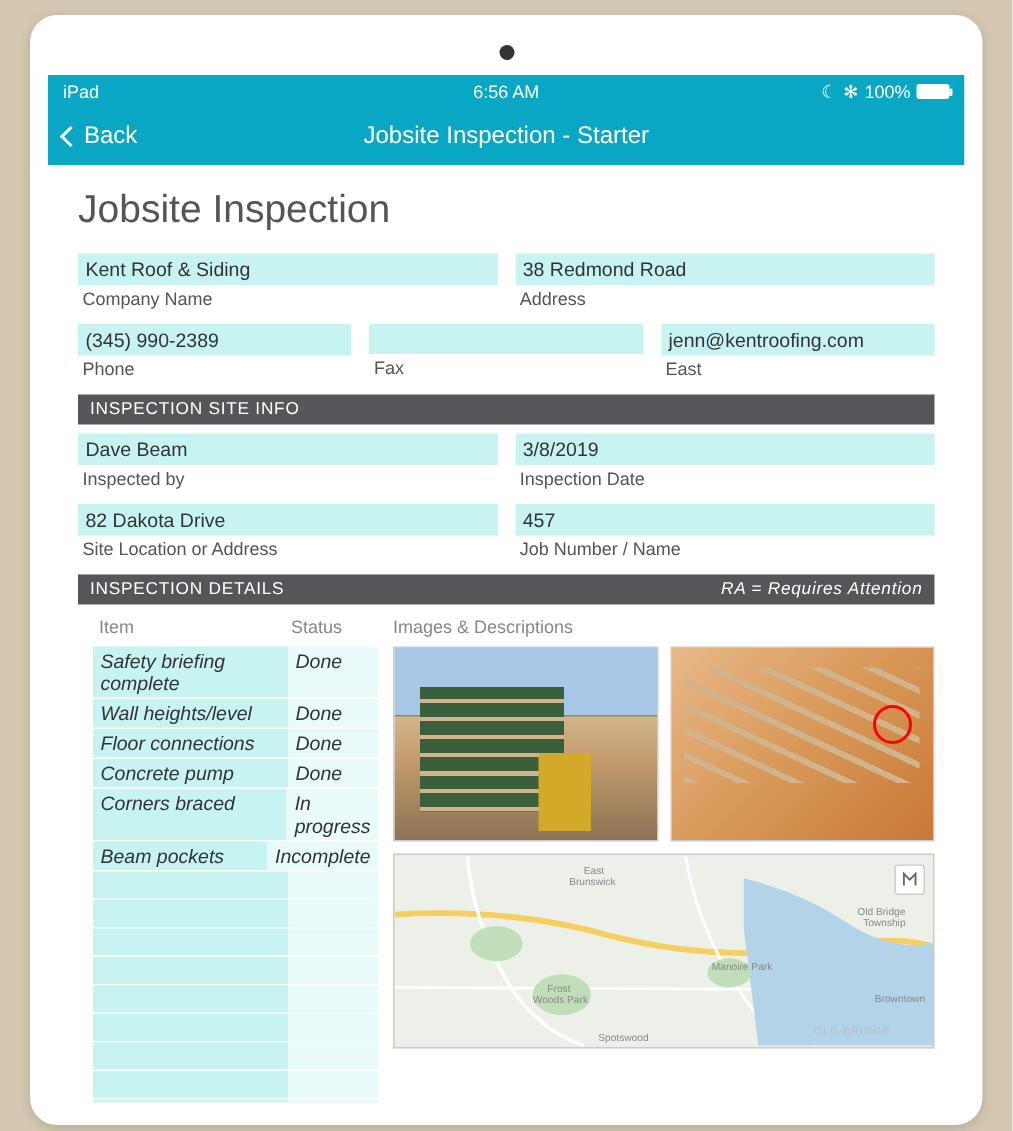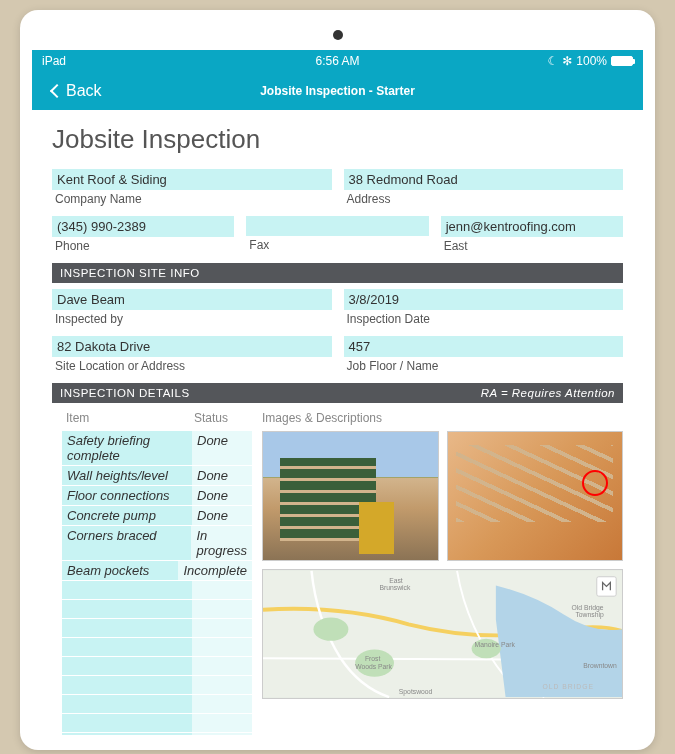--- a/index.html
+++ b/index.html
@@ -6,24 +6,24 @@
     body { font-family: -apple-system, BlinkMacSystemFont, "Helvetica Neue", Arial, sans-serif; background: #d4c8b0; width: 675px; height: 754px; overflow: hidden; }
     .device-frame { background: #fff; border-radius: 18px; margin: 10px 20px; height: 740px; padding: 18px 12px 0 12px; position: relative; box-shadow: 0 2px 8px rgba(0,0,0,0.15); }
     .camera { width: 10px; height: 10px; background: #333; border-radius: 50%; position: absolute; top: 20px; left: 50%; transform: translateX(-50%); }
     .screen { margin-top: 22px; height: 690px; overflow: hidden; background: #fff; }
     .status-bar { height: 22px; background: #0aa7c4; display: flex; align-items: center; padding: 0 10px; color: #fff; font-size: 12px; justify-content: space-between; }
     .status-left { flex: 1; text-align: left; }
     .status-center { flex: 1; text-align: center; }
     .status-right { flex: 1; text-align: right; display: flex; justify-content: flex-end; align-items: center; gap: 4px; }
     .battery-icon { display: inline-block; width: 22px; height: 10px; border: 1px solid #fff; border-radius: 2px; position: relative; background: #fff; }
     .battery-icon::after { content: ''; position: absolute; right: -3px; top: 2px; width: 2px; height: 5px; background: #fff; border-radius: 0 1px 1px 0; }
-    .nav-bar { height: 38px; background: #0aa7c4; display: flex; align-items: center; padding: 0 20px; color: #fff; position: relative; }
+    .nav-bar { height: 38px; background: #0aa7c4; display: flex; align-items: center; padding: 0 10px; color: #fff; position: relative; }
     .back-btn { display: flex; align-items: center; font-size: 16px; cursor: pointer; }
     .chevron-left { display: inline-block; width: 10px; height: 10px; border-left: 2.5px solid #fff; border-bottom: 2.5px solid #fff; transform: rotate(45deg); margin-right: 4px; }
-    .nav-title { position: absolute; left: 50%; transform: translateX(-50%); font-size: 12px; font-weight: 700; }
+    .nav-title { position: absolute; left: 50%; transform: translateX(-50%); font-size: 16px; font-weight: 400; }
     .content { padding: 14px 20px; height: 625px; overflow: hidden; }
     .page-title { font-size: 26px; font-weight: 500; color: #555; margin-bottom: 14px; }
     .row { display: flex; gap: 12px; margin-bottom: 10px; }
     .field { flex: 1; display: flex; flex-direction: column; }
     .input { background: #c8f3f3; color: #333; font-size: 13px; padding: 3px 5px; min-height: 20px; border: none; }
     .label { color: #555; font-size: 12px; margin-top: 2px; padding-left: 3px; }
     .section-header { background: #54565a; color: #fff; font-size: 11.5px; font-weight: 500; padding: 4px 8px; margin: 6px 0; letter-spacing: 0.5px; display: flex; justify-content: space-between; }
     .section-header .ra-note { font-style: italic; font-weight: 400; text-align: center; }
     .details-row { display: flex; gap: 10px; margin-top: 4px; margin-left: 10px; }
     .details-table { width: 190px; }
@@ -116,21 +116,21 @@
         </div>
       </div>
 
       <div class="row">
         <div class="field">
           <div class="input">82 Dakota Drive</div>
           <div class="label">Site Location or Address</div>
         </div>
         <div class="field">
           <div class="input">457</div>
-          <div class="label">Job Floor / Name</div>
+          <div class="label">Job Number / Name</div>
         </div>
       </div>
 
       <div class="section-header">
         <span>INSPECTION DETAILS</span>
         <span class="ra-note">RA = Requires Attention</span>
       </div>
 
       <div class="details-row">
         <div class="details-table">

